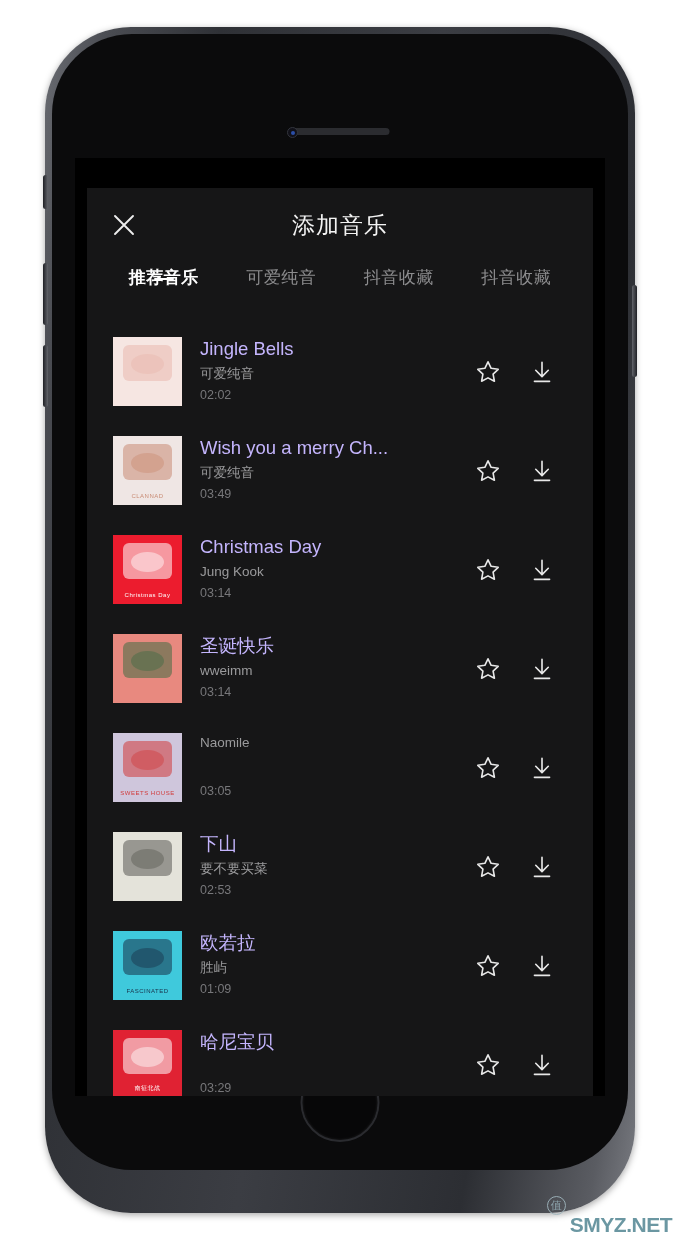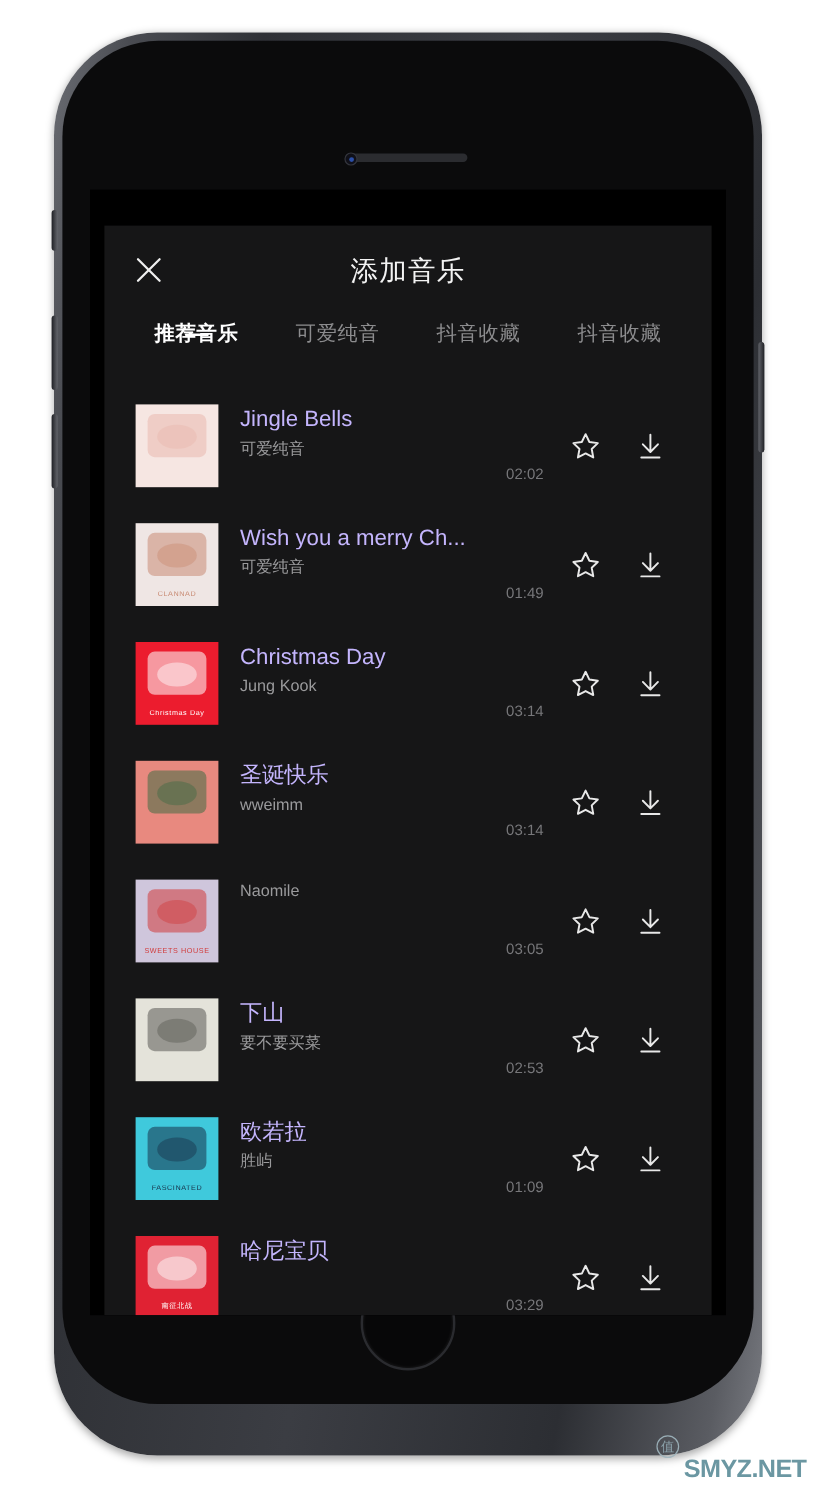--- a/index.html
+++ b/index.html
@@ -161,21 +161,20 @@
     font-size: 13.5px;
     color: #9a9a9c;
     white-space: nowrap; overflow: hidden;
     margin-top: 1px;
     line-height: 1.15;
   }
   .song-dur {
     font-size: 12.5px;
     color: #77777a;
     line-height: 1.15;
-    text-align: right;
   }
   .act {
     flex: 0 0 54px;
     display: flex; align-items: center; justify-content: center;
     height: 99px;
     cursor: pointer;
   }
   .act svg { display: block; }
 
   
@@ -274,21 +273,21 @@
               </div>
               <div class="song-row">
                 <div class="cover" style="background:#efe6e4;">
                   <div style="position:absolute;left:14%;top:12%;width:72%;height:52%;border-radius:6px;background:#c98b74;opacity:0.55;"></div>
                   <div style="position:absolute;left:26%;top:24%;width:48%;height:30%;border-radius:50%;background:#c98b74;opacity:0.45;"></div>
                   <div class="cover-txt" style="bottom:9%;color:#c98b74;">CLANNAD</div>
                 </div>
                 <div class="song-info">
                   <div class="song-title">Wish you a merry Ch...</div>
                   <div class="song-artist">可爱纯音</div>
-                  <div class="song-dur">01:49</div>
+                  <div class="song-dur">03:49</div>
                 </div>
                 <div class="act">
                   <svg width="26" height="26" viewBox="0 0 24 24">
                     <path d="M12 2.6 L14.9 8.6 L21.4 9.5 L16.7 14 L17.9 20.5 L12 17.4 L6.1 20.5 L7.3 14 L2.6 9.5 L9.1 8.6 Z" fill="none" stroke="#e8e8e8" stroke-width="1.5" stroke-linejoin="round"></path>
                   </svg>
                 </div>
                 <div class="act">
                   <svg width="26" height="26" viewBox="0 0 24 24">
                     <path d="M12 3 V16 M6.2 10.4 L12 16.3 L17.8 10.4 M5 20.6 H19" fill="none" stroke="#e8e8e8" stroke-width="1.5" stroke-linecap="round" stroke-linejoin="round"></path>
                   </svg>

